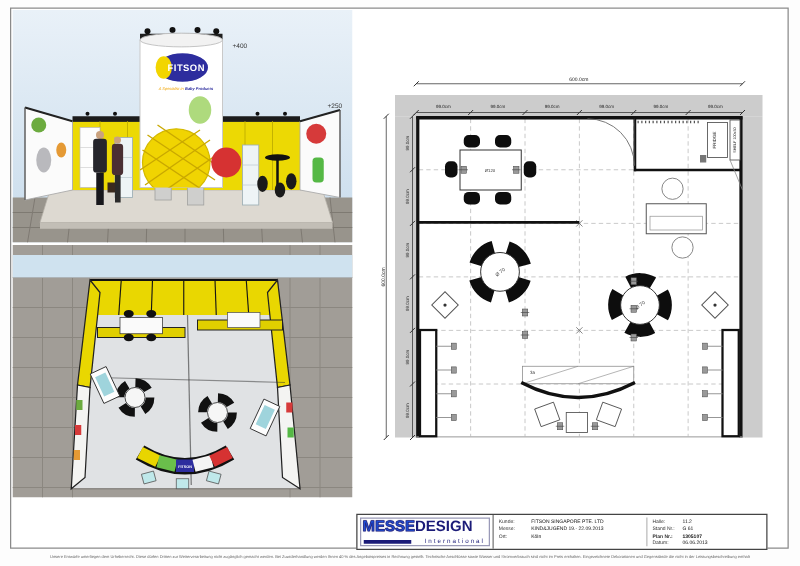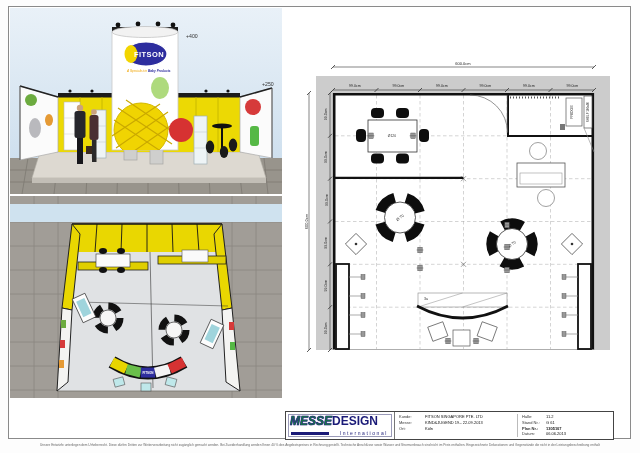--- a/index.html
+++ b/index.html
@@ -10,22 +10,22 @@
   .sheet-border{position:absolute;left:8px;top:6px;width:621px;height:431px;
     border:1px solid #8a8a8a;background:#ffffff;}
   svg{position:absolute;}
   svg text{font-family:"Liberation Sans", sans-serif;}
   
   .title-block{position:absolute;left:285px;top:411px;width:327px;height:27px;
     border:1px solid #444;background:#fff;display:flex;font-size:4px;color:#222;}
   .logo-cell{width:102px;border-right:1px solid #777;position:relative;padding:2px 3px;}
   .logo-box{position:absolute;left:2px;top:2px;right:2px;bottom:2px;border:1px solid #9a9ab8;}
   .logo-row{position:absolute;left:4px;top:2px;white-space:nowrap;font-weight:bold;font-size:12px;letter-spacing:0;}
-  .logo-messe{color:#15803d;-webkit-text-stroke:0.6px #23237e;
-    text-shadow:0 0 1px #23237e;font-style:italic;}
+  .logo-messe{color:#1d4ed8;-webkit-text-stroke:0.6px #23237e;
+    text-shadow:0 0 1px #23237e;}
   .logo-design{color:#1b1b78;text-align:center;}
   .logo-bar{position:absolute;left:5px;bottom:4px;width:38px;height:3.5px;background:#1b1b78;}
   .logo-sub{position:absolute;right:6px;bottom:3px;color:#1b1b78;font-size:5px;letter-spacing:1.6px;}
   .fields{flex:1;display:flex;padding:2px 4px;gap:4px;}
   .fcol{display:flex;flex-direction:column;justify-content:flex-start;gap:1.2px;padding-top:1px;}
   .fcol.left{width:118px;border-right:1px solid #bbb;}
   .fcol.right{flex:1;}
   .frow{display:flex;line-height:4.6px;}
   .flabel{width:26px;color:#333;}
   .fcol.right .flabel{width:24px;}

